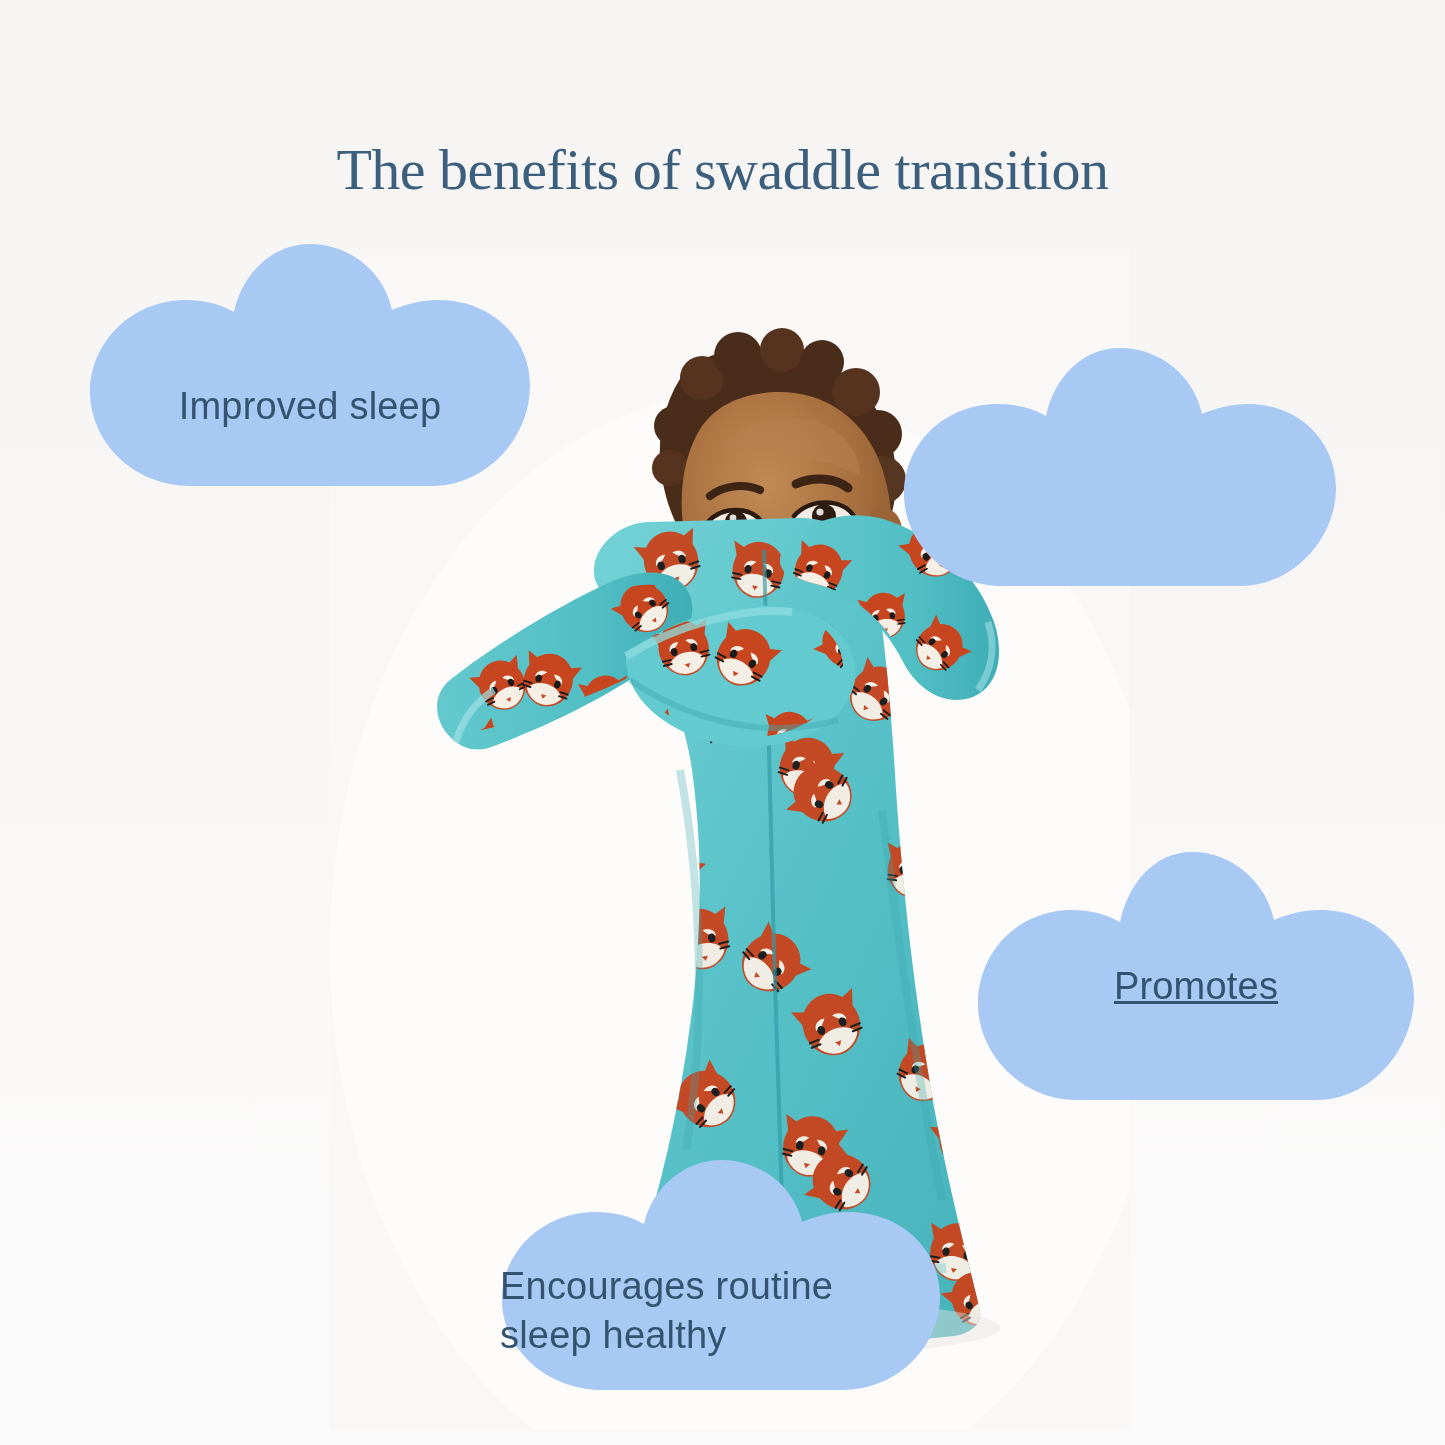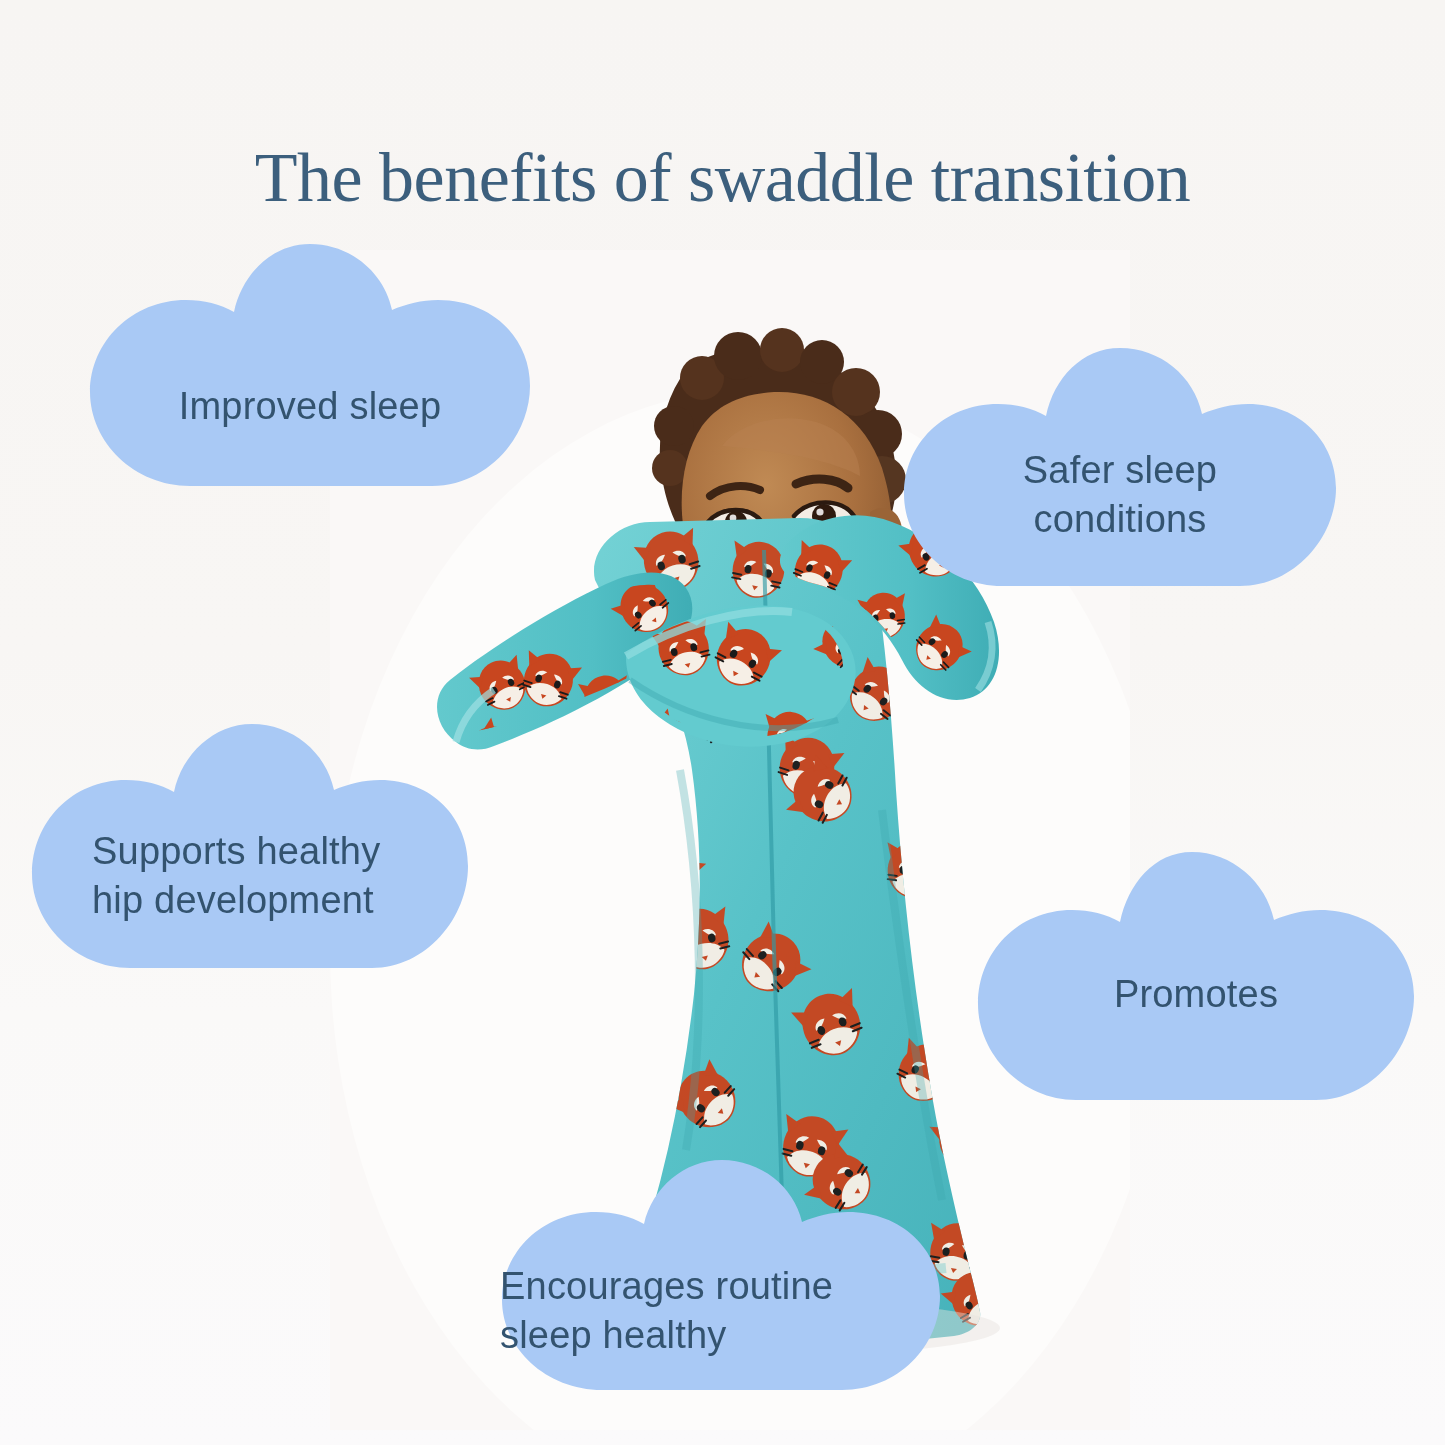--- a/index.html
+++ b/index.html
@@ -13,21 +13,21 @@
   #stage{
     position:absolute;inset:0;
     background:linear-gradient(180deg,#f7f5f3 0%, #f8f6f4 45%, #faf9f8 70%, #fbfafb 100%);
   }
   
   #page-title{
     position:absolute;
     left:0;right:0;top:92px;
     text-align:center;
     font-family:"Liberation Serif", serif;
-    font-size:70px;
+    font-size:58px;
     line-height:78px;
     letter-spacing:-0.5px;
     font-weight:400;
     color:#3c5f7d;
     white-space:nowrap;
   }
   
   #photo{
     position:absolute;
     left:330px;top:250px;
@@ -46,21 +46,21 @@
     letter-spacing:0.2px;
     line-height:1.28;
   }
   .c1{left:88px;  top:242px;  width:444px; height:246px;}
   .c1 .txt{top:140px; font-size:38px; text-align:center;}
   .c2{left:902px; top:346px;  width:436px; height:242px;}
   .c2 .txt{top:100px; font-size:38px; text-align:center;}
   .c3{left:30px;  top:722px;  width:440px; height:248px;}
   .c3 .txt{top:105px; font-size:38px; text-align:left; padding-left:62px;}
   .c4{left:976px; top:850px;  width:440px; height:252px;}
-  .c4 .txt{top:120px; font-size:38px; text-align:center;}
+  .c4 .txt{top:112px; font-size:38px; text-align:center;text-decoration:underline;}
   .c5{left:500px; top:1158px; width:442px; height:234px;}
   .c5 .txt{top:104px; font-size:38px; text-align:left;}
 </style>
 </head>
 <body>
 
 <div id="stage">
 
   <h1 id="page-title">The benefits of swaddle transition</h1>
 
@@ -410,44 +410,22 @@
                C258 2 292 30 300 68
                C314 62 330 58 346 58
                C398 58 434 96 434 142
                C434 192 392 240 338 240
                L100 240
                C46 240 2 198 2 148
                C2 98 42 58 96 58
                C114 58 130 62 144 70
                C152 32 180 2 218 2 Z" fill="#a9c9f5"></path>
     </svg>
-    <div class="txt">
-      <div>Safer sleep</div>
-      <div>conditions</div>
-    </div>
   </div>
 
-  <div class="cloud c3">
-    <svg viewBox="0 0 440 248" preserveAspectRatio="none" aria-hidden="true">
-      <path d="M222 2
-               C262 2 296 30 304 68
-               C318 62 334 58 350 58
-               C402 58 438 96 438 144
-               C438 196 396 246 342 246
-               L100 246
-               C46 246 2 202 2 152
-               C2 100 42 58 96 58
-               C114 58 130 62 144 70
-               C152 32 184 2 222 2 Z" fill="#a9c9f5"></path>
-    </svg>
-    <div class="txt">
-      <div>Supports healthy</div>
-      <div>hip development</div>
-    </div>
-  </div>
 
   <div class="cloud c4">
     <svg viewBox="0 0 440 252" preserveAspectRatio="none" aria-hidden="true">
       <path d="M216 2
                C256 2 290 32 298 70
                C312 64 328 60 344 60
                C398 60 438 98 438 146
                C438 198 396 250 340 250
                L100 250
                C46 250 2 204 2 154

